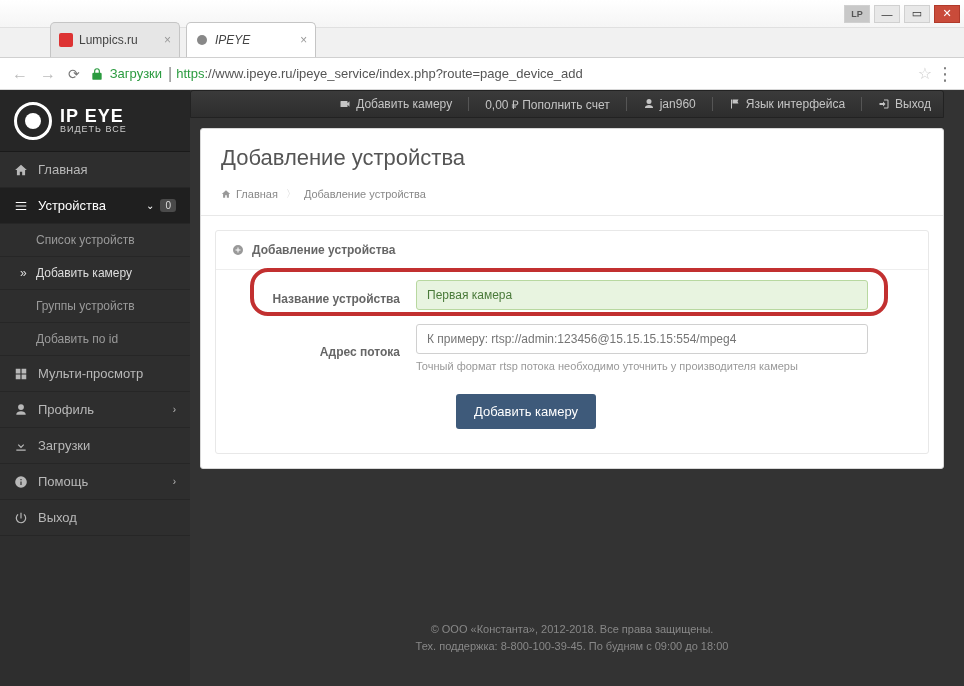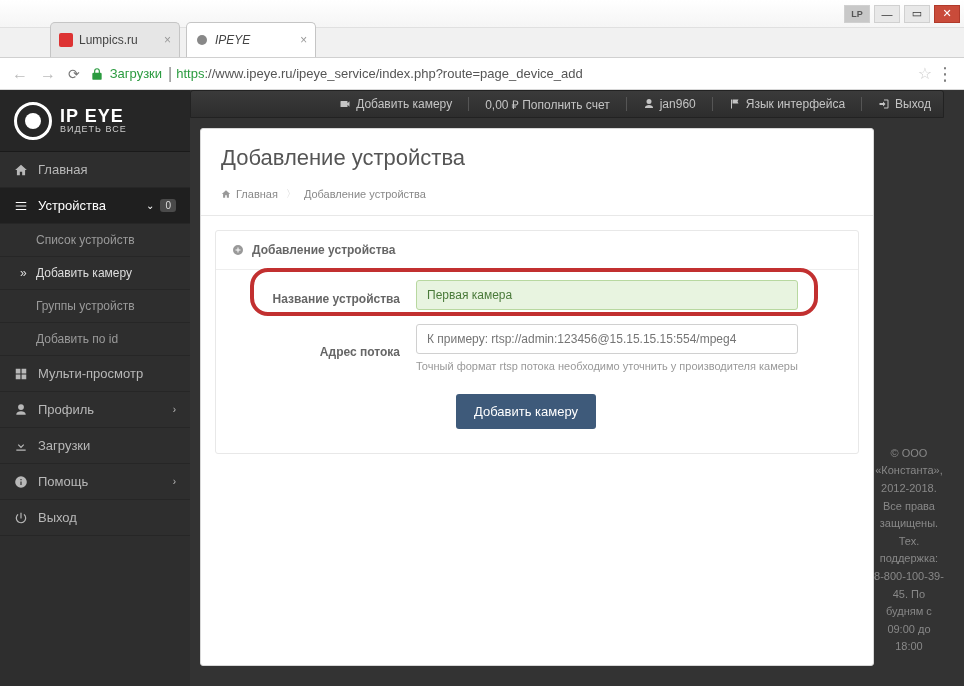--- a/index.html
+++ b/index.html
@@ -54,21 +54,21 @@
 .nav-item.active { background:#1f1f1f; color:#fff; }
 .nav-item svg { width:14px; height:14px; fill:#b8b8b8; margin-right:10px; flex-shrink:0; }
 .nav-item.active svg{fill:#fff;}
 .nav-item .chev { margin-left:auto; font-size:10px; }
 .nav-item .badge { margin-left:6px; background:#4a4a4a; border-radius:3px; font-size:10px; padding:1px 5px; color:#ddd;}
 .sub-item { padding: 9px 14px 9px 36px; font-size:12px; color:#9a9a9a; border-bottom:1px solid #262626; cursor:pointer;}
 .sub-item.selected{ color:#ddd; position:relative;}
 .sub-item.selected::before{content:"»"; position:absolute; left:20px; color:#ddd;}
 
 
-.main { flex:1; background:#333; padding:38px 20px 20px 10px; display:flex; }
+.main { flex:1; background:#333; padding:38px 20px 20px 10px; display:flex; flex-direction:column; }
 .content-panel { background:#fff; border:1px solid #d8d8d8; border-radius:3px; flex:0 0 auto; }
 .panel-header { padding: 16px 20px 8px; }
 .panel-header h1 { font-size:22px; font-weight:normal; color:#555; }
 .breadcrumb { padding: 8px 20px 14px; font-size:11px; color:#888; border-bottom:1px solid #e8e8e8; display:flex; align-items:center; }
 .breadcrumb svg{width:10px;height:10px;fill:#999;margin-right:5px;}
 .breadcrumb .bc-sep{margin:0 8px;color:#ccc;font-size:10px;}
 .form-panel { margin: 14px 14px; border:1px solid #e8e8e8; border-radius:3px; padding-bottom:24px;}
 .form-title { padding:12px 16px; font-size:12px; color:#666; font-weight:bold; border-bottom:1px solid #eee; display:flex; align-items:center;}
 .form-title svg{width:12px;height:12px;fill:#999;margin-right:8px;}
 .form-row { display:flex; align-items:center; padding: 10px 60px 4px 40px; }

